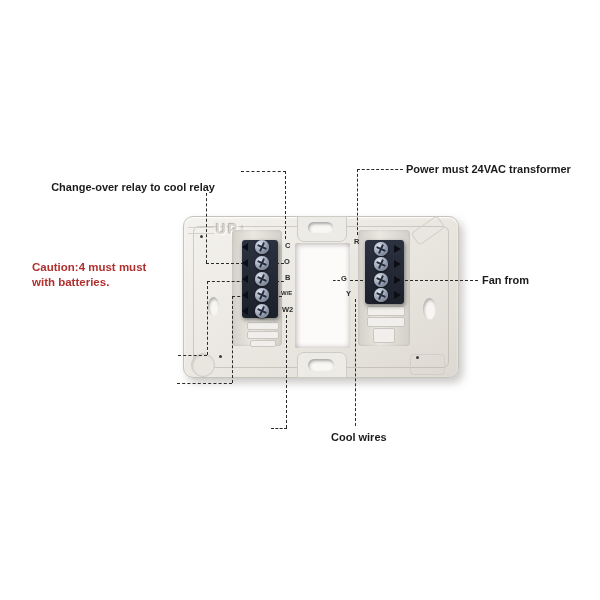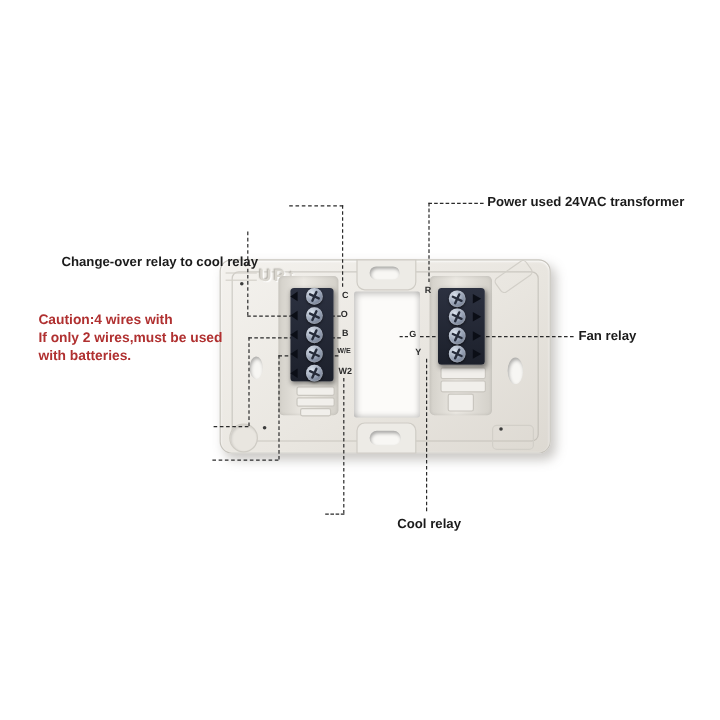--- a/index.html
+++ b/index.html
@@ -150,24 +150,23 @@
   <div class="dv" style="left:207px;top:281px;height:74px;"></div>
   <div class="dh under" style="left:207px;top:281px;width:77px;"></div>
 
   <div class="dh" style="left:177px;top:383px;width:55px;"></div>
   <div class="dv" style="left:232px;top:296px;height:87px;"></div>
   <div class="dh under" style="left:232px;top:296px;width:50px;"></div>
 
   <div class="dh" style="left:271px;top:428px;width:16px;"></div>
   <div class="dv" style="left:286px;top:315px;height:113px;"></div>
 
-  <div class="lbl" style="right:385px;top:181px;margin-top:32px;">Change-over relay to cool relay</div>
-  <div class="lbl" style="left:406px;top:163px;">Power used  24VAC transformer</div>
-  <div class="lbl" style="left:482px;top:274px;">Fan relay</div>
-  <div class="lbl" style="left:331px;top:431px;">Cool relay</div>
+  <div class="lbl" style="right:385px;top:181px;">Change-over relay to cool relay</div>
+  <div class="lbl" style="left:406px;top:163px;">Power must  24VAC transformer</div>
+  <div class="lbl" style="left:482px;top:274px;">Fan from</div>
+  <div class="lbl" style="left:331px;top:431px;">Cool wires</div>
 
   <div class="caution">
-    <div>Caution:4 wires with</div>
-    <div>If only 2 wires,must be used</div>
+    <div>Caution:4 must must</div>
     <div>with batteries.</div>
   </div>
 
 </div>
 
 </body></html>

